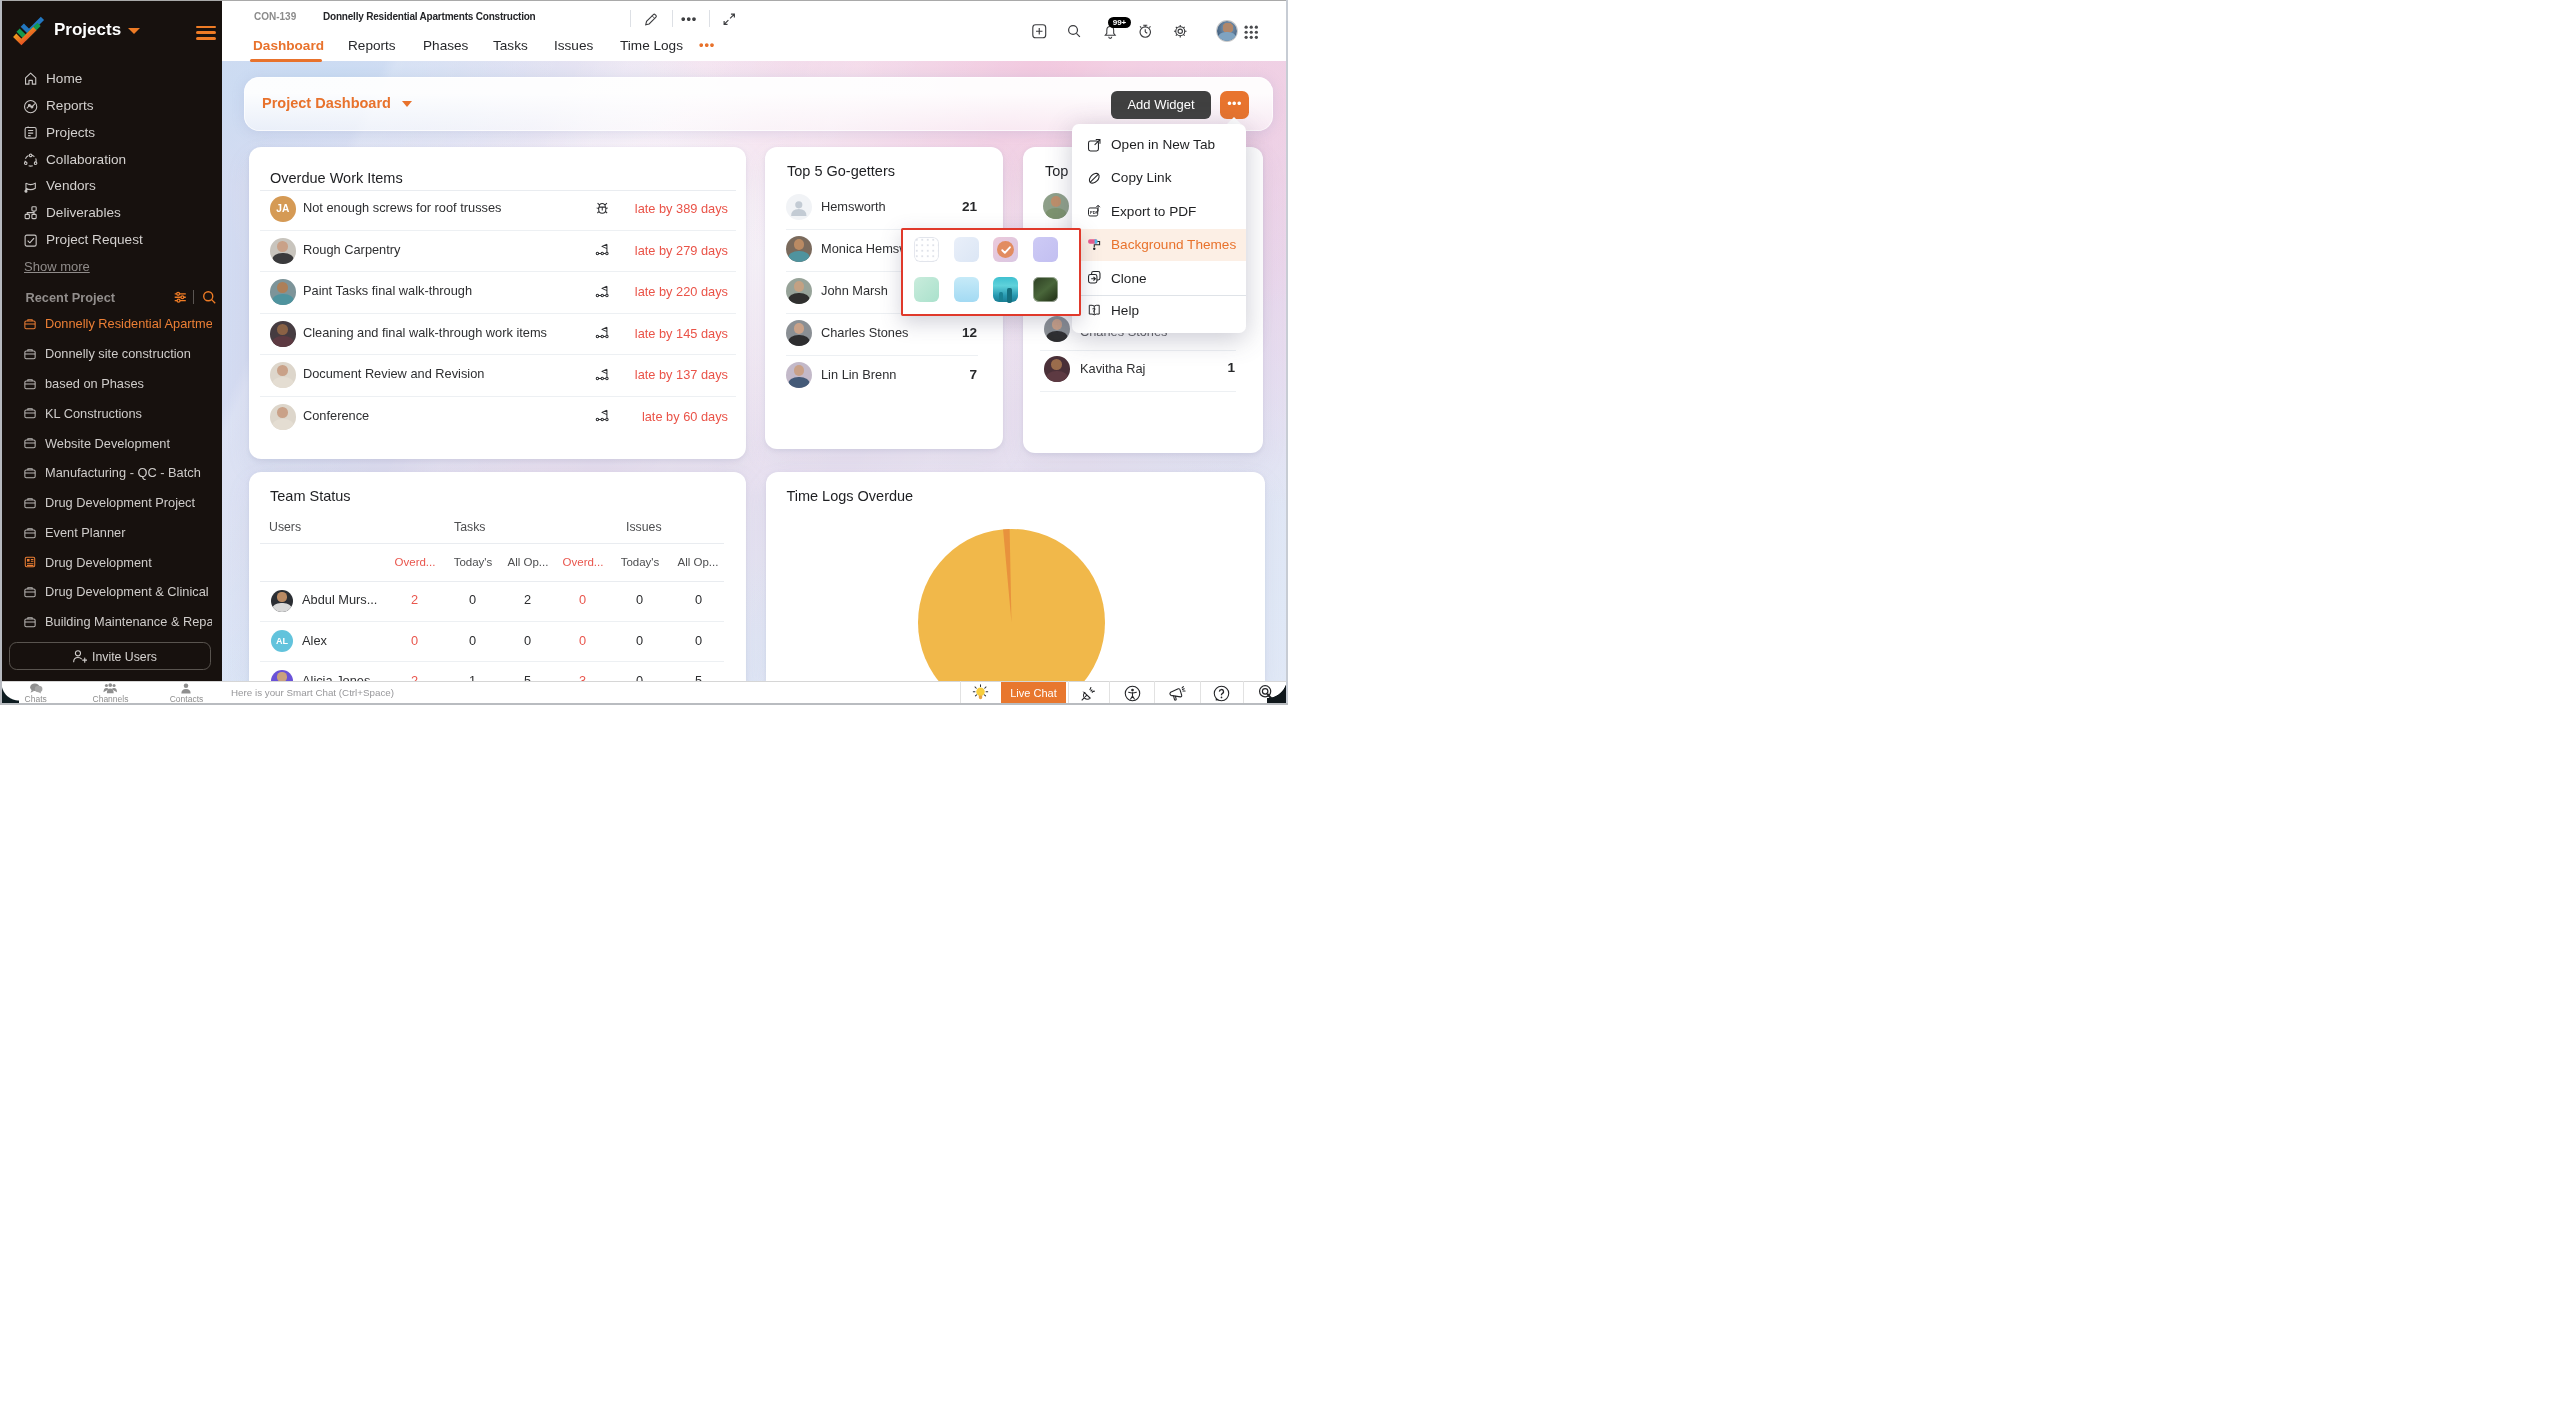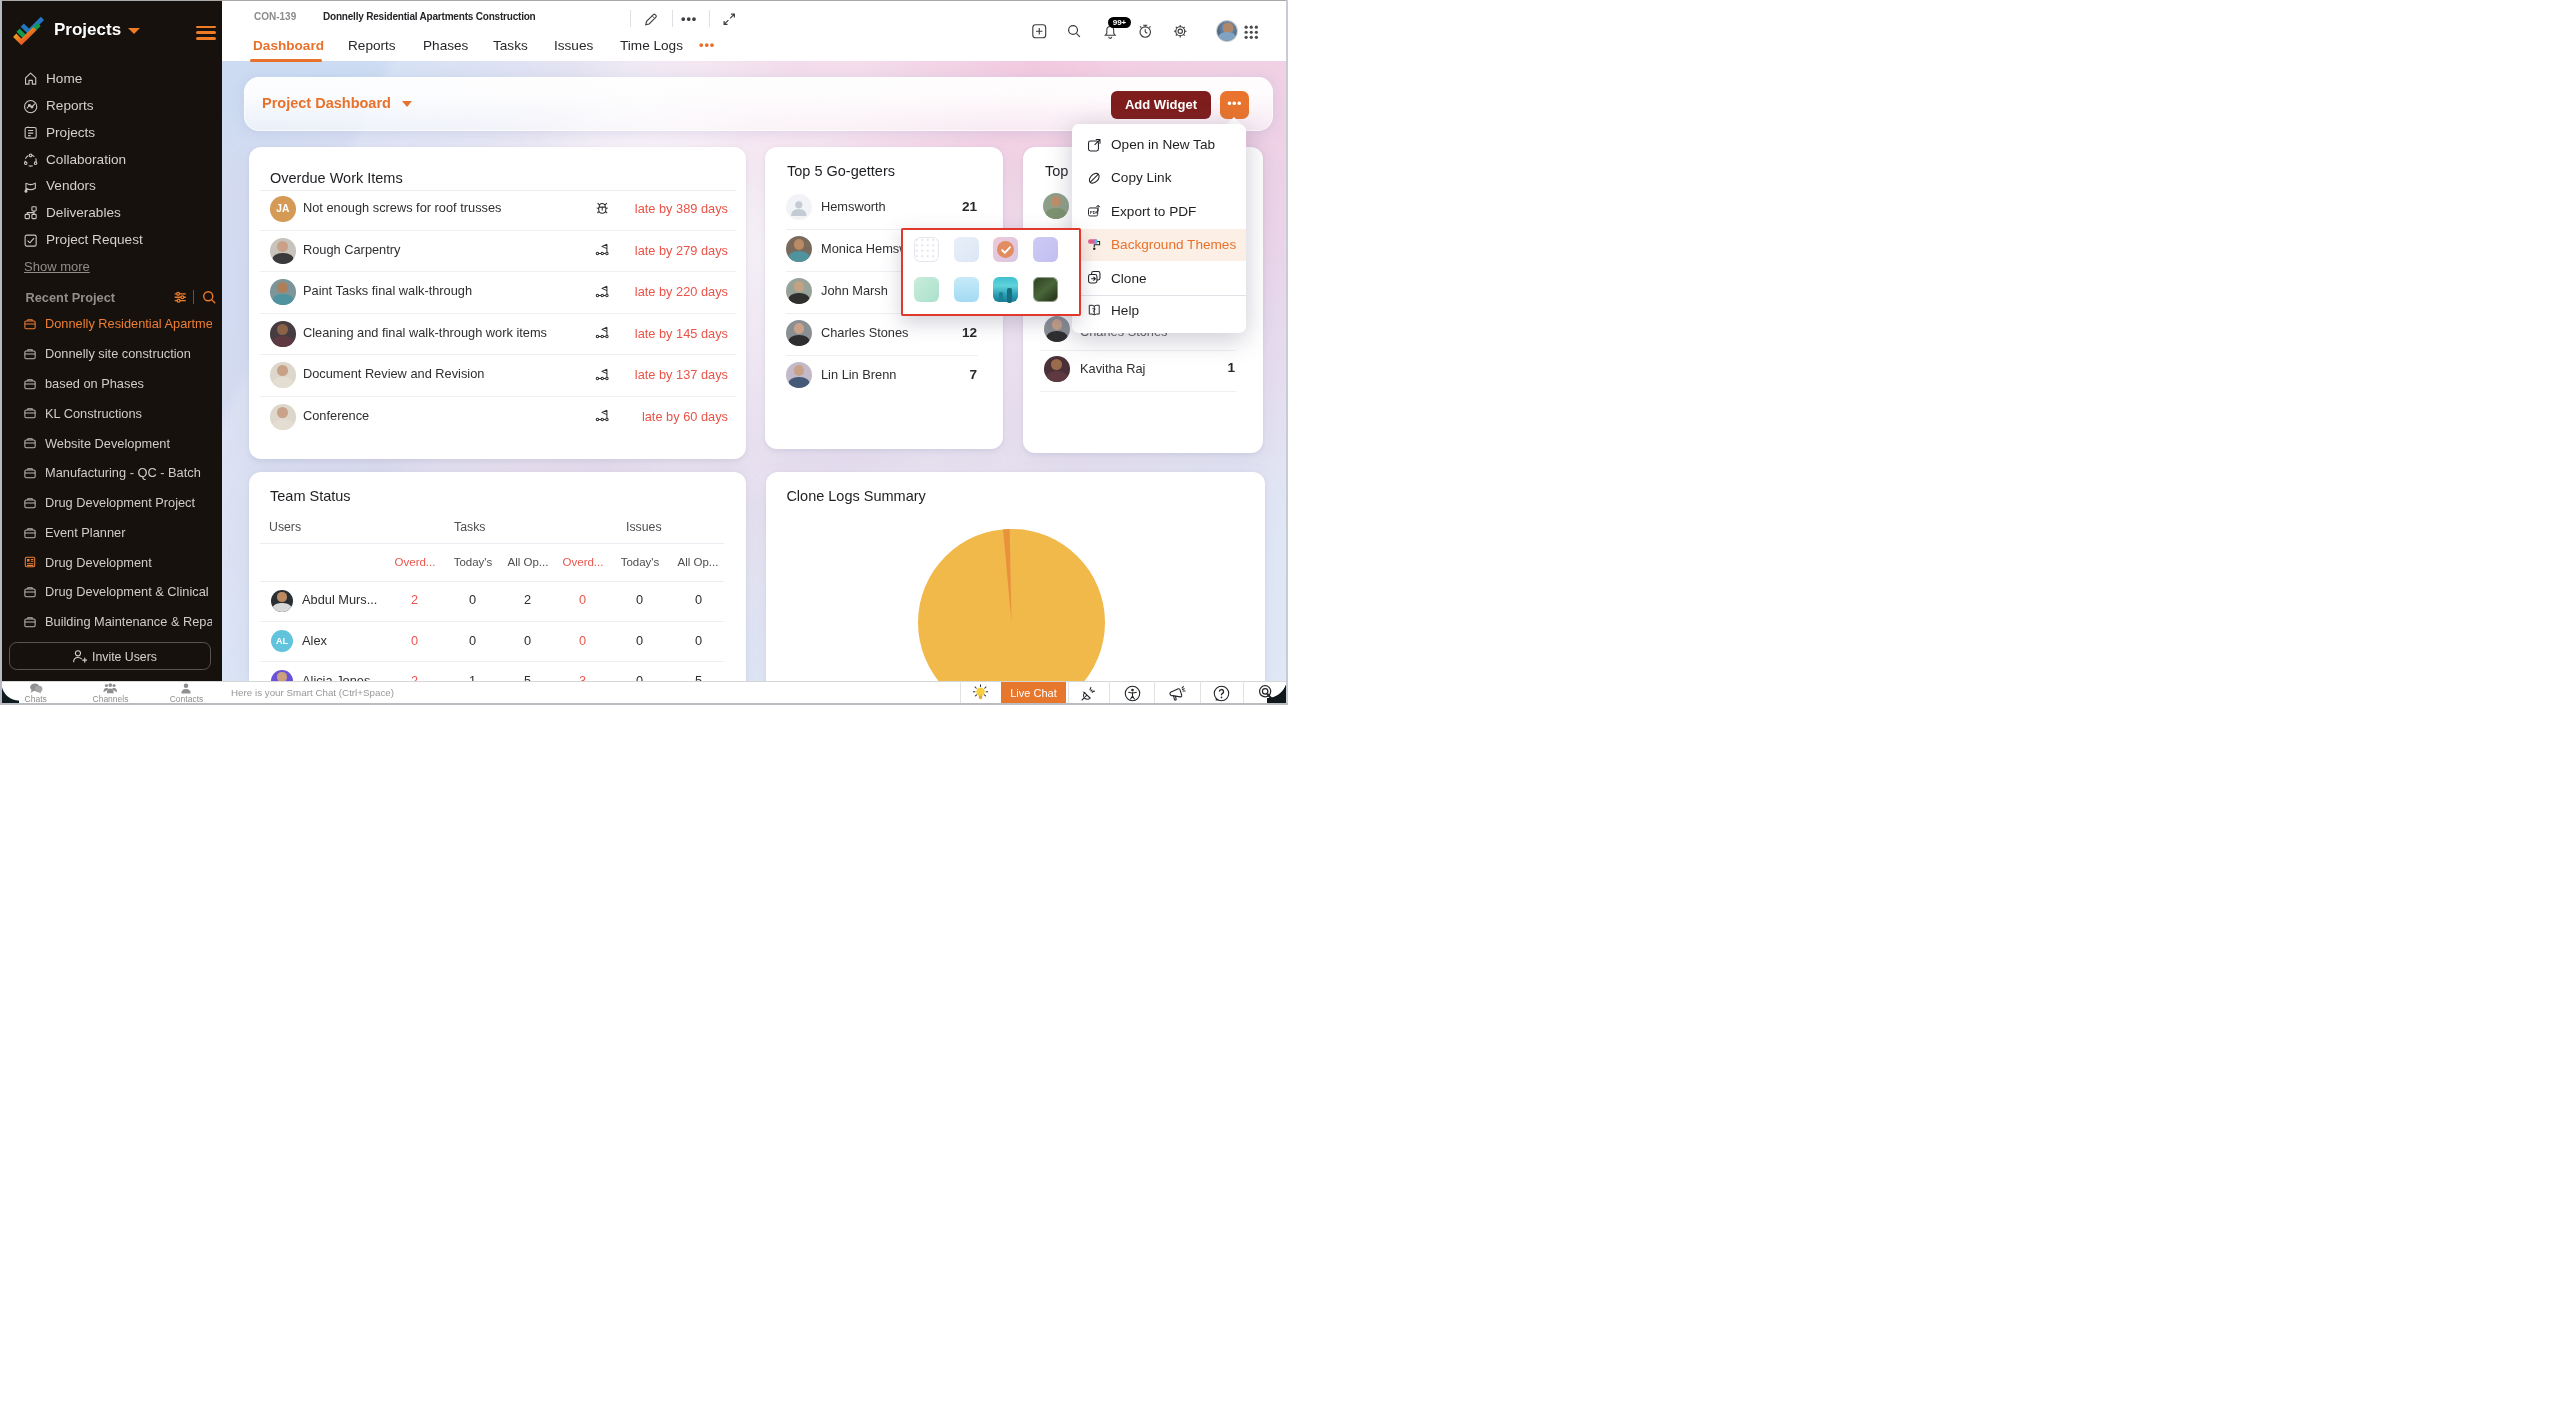--- a/index.html
+++ b/index.html
@@ -34,21 +34,21 @@
 .rp{left:45px;font-size:12.8px;color:#cfccca;white-space:nowrap;width:167px;overflow:hidden}
 .ricon{left:24px;width:12px;height:12px}
 
 #bbar{left:0;top:681px;width:1288px;height:24px;background:#fff;border-top:0.9px solid #d6d6d6}
 .bsep{width:0.9px;height:23px;background:#e2e2e2;top:0}
 .dock{font-size:8.5px;color:#8e8e8e;text-align:center;top:694px;width:51px}
 
 #toolbar{left:244px;top:77px;width:1029px;height:54px;border-radius:15.3px;
 background:linear-gradient(180deg,rgba(255,255,255,.94) 30%,rgba(255,255,255,.55));
 box-shadow:0 1.7px 12px rgba(150,160,200,.25), inset 0 0 0 0.9px rgba(255,255,255,.7)}
-#addw{left:1111px;top:91px;width:100px;height:28px;background:#7f1d1d;border-radius:6px;color:#fff;font-size:13px;font-weight:700;text-align:center;line-height:28px}
+#addw{left:1111px;top:91px;width:100px;height:28px;background:#404040;border-radius:6px;color:#fff;font-size:13px;font-weight:400;text-align:center;line-height:28px}
 #moreb{left:1220px;top:91px;width:29px;height:28px;background:#e8742e;border-radius:6.8px;color:#fff;text-align:center}
 
 .card{background:#fff;border-radius:12px;box-shadow:0 1.7px 4.3px rgba(140,145,180,.18),0 10.2px 24px rgba(140,145,180,.10)}
 .ctitle{font-size:14.5px;font-weight:400;color:#1e1f22}
 .csep{height:0.9px;background:#e9ecf0}
 .rowsep{height:0.9px;background:#edf0f3}
 .av{border-radius:50%;overflow:hidden}
 .av:before{content:'';position:absolute;left:29%;top:11%;width:42%;height:42%;border-radius:50%;background:var(--sk,#c9a188)}
 .av:after{content:'';position:absolute;left:6%;top:57%;width:88%;height:60%;border-radius:46%;background:var(--sh,#555)}
 .noface:before,.noface:after{display:none}
@@ -390,21 +390,21 @@
 <div class="abs rowsep" style="left:260px;top:661px;width:464px"></div>
 <div class="abs av" style="left:271px;top:670px;width:22px;height:22px;background:#6a52d8;--sk:#caa17e;--sh:#37393c"></div>
 <div class="abs iname" style="left:302px;top:673px">Alicia Jones</div>
 <div class="abs tnum tred" style="left:396px;top:673px">2</div>
 <div class="abs tnum " style="left:454px;top:673px">1</div>
 <div class="abs tnum " style="left:509px;top:673px">5</div>
 <div class="abs tnum tred" style="left:564px;top:673px">3</div>
 <div class="abs tnum " style="left:621px;top:673px">0</div>
 <div class="abs tnum " style="left:680px;top:673px">5</div>
 <div class="abs card" style="left:766px;top:472px;width:499px;height:209px;overflow:hidden;border-bottom-left-radius:0;border-bottom-right-radius:0">
-      <div class="abs ctitle" style="left:20.4px;top:16px">Clone Logs Summary</div>
+      <div class="abs ctitle" style="left:20.4px;top:16px">Time Logs Overdue</div>
       <svg class="abs" style="left:152px;top:57px" width="187" height="187" viewBox="0 0 220 220">
         <circle cx="110" cy="110" r="110" fill="#f1b84a"></circle>
         <path d="M110 110 L100.1 0.45 A110 110 0 0 1 107.8 0.02 Z" fill="#e8923d"></path>
       </svg>
     </div>
 <div class="abs" id="toolbar"></div>
 <div class="abs" style="left:262px;top:95px;font-size:14.5px;font-weight:700;color:#e8722c">Project Dashboard</div>
 <div class="abs" style="left:402px;top:101px;width:0;height:0;border-left:5.1px solid transparent;border-right:5.1px solid transparent;border-top:6px solid #e8722c"></div>
 <div class="abs" id="addw">Add Widget</div>
 <div class="abs" id="moreb" style="line-height:25px;font-size:12.8px;letter-spacing:0.4px">•••</div>

